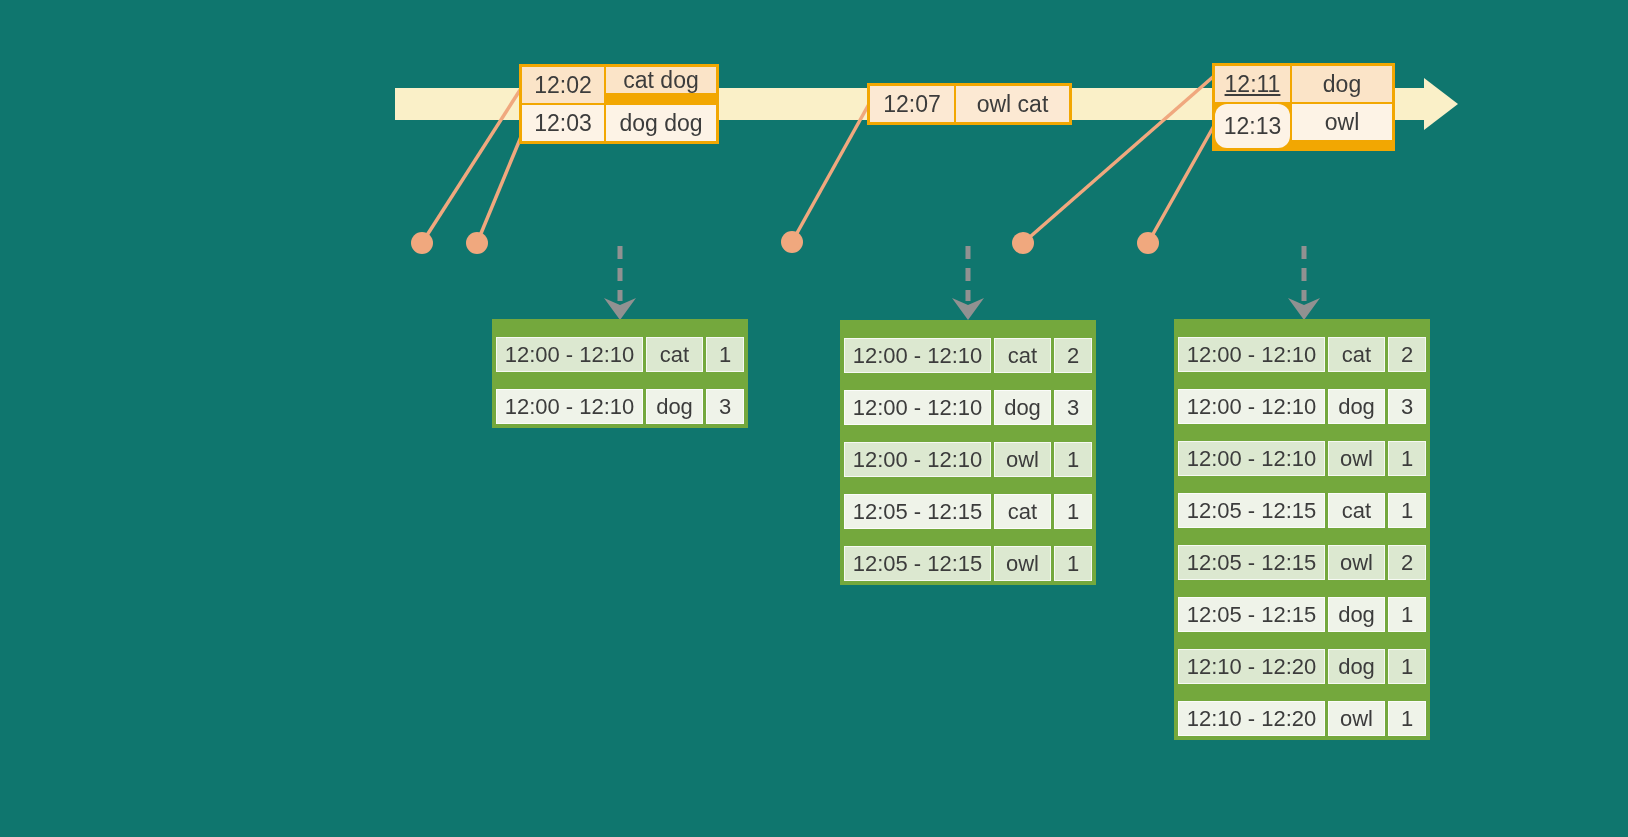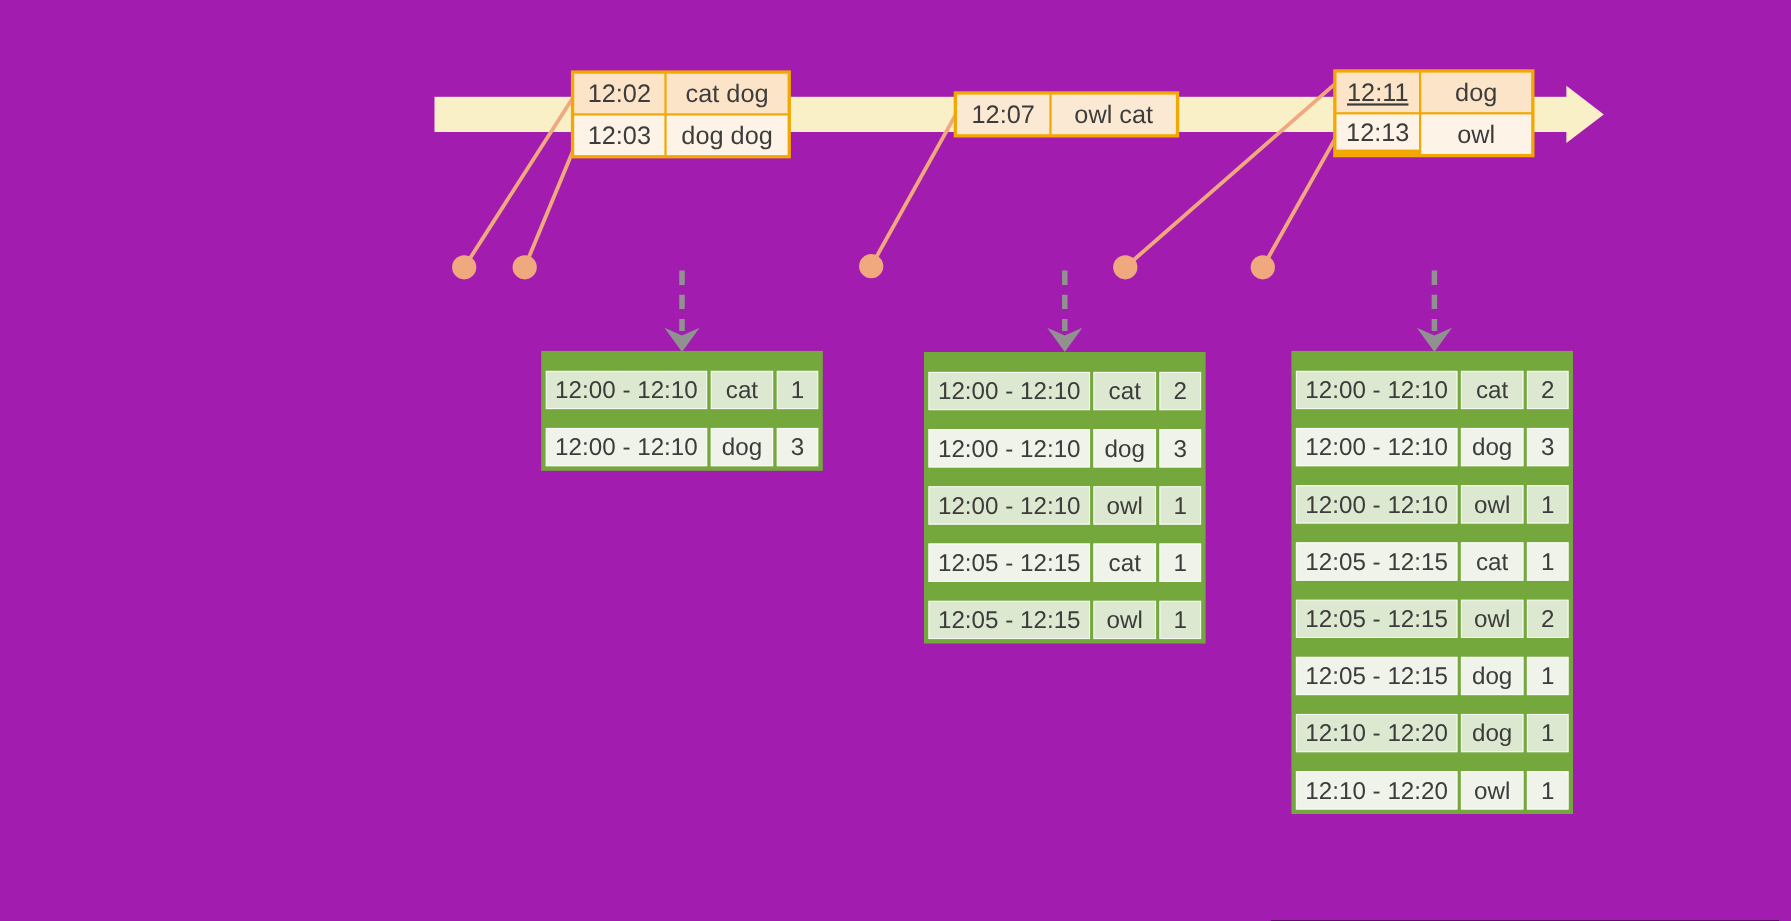--- a/index.html
+++ b/index.html
@@ -1,17 +1,17 @@
 <!DOCTYPE html>
 <html><head>
 <meta charset="utf-8">
 <style>
   html,body{margin:0;padding:0;background:#000;}
   #stage{
-    position:relative;width:1628px;height:837px;background:#a21caf;overflow:hidden;
+    position:relative;width:1628px;height:837px;background:#0f766e;overflow:hidden;
     font-family:"Liberation Sans", sans-serif;color:#3c3c3c;
   }
   
   .bar{position:absolute;z-index:1;}
   
   #overlay{position:absolute;left:0;top:0;z-index:2;pointer-events:none;}
   
   .etable{
     position:absolute;z-index:3;display:grid;gap:2px;padding:3px;box-sizing:border-box;
   }
@@ -53,32 +53,32 @@
       <line x1="620" y1="246" x2="620" y2="301" stroke="#919191" stroke-width="5" stroke-dasharray="13 9"></line>
       <polygon points="604,298 620,320 636,298 620,305" fill="#919191"></polygon>
       <line x1="968" y1="246" x2="968" y2="301" stroke="#919191" stroke-width="5" stroke-dasharray="13 9"></line>
       <polygon points="952,298 968,320 984,298 968,305" fill="#919191"></polygon>
       <line x1="1304" y1="246" x2="1304" y2="301" stroke="#919191" stroke-width="5" stroke-dasharray="13 9"></line>
       <polygon points="1288,298 1304,320 1320,298 1304,305" fill="#919191"></polygon>
     </svg>
 
   <div class="etable" id="etable-0" style="left: 519px; top: 64px; grid-template-columns: 82px 110px; background: rgb(242, 167, 2);">
       <div class="ecell" style="background: rgb(251, 228, 200); height: 36px;">12:02</div>
-      <div class="ecell" style="background: rgb(251, 228, 200); height: 36px;">cat dog</div>
+      <div class="ecell" style="background: rgb(251, 228, 200); height: 26px;">cat dog</div>
       <div class="ecell" style="background: rgb(253, 243, 230); height: 36px;">12:03</div>
       <div class="ecell" style="background: rgb(253, 243, 230); height: 36px;">dog dog</div>
     </div>
   <div class="etable" id="etable-1" style="left: 867px; top: 83px; grid-template-columns: 84px 113px; background: rgb(242, 167, 2);">
       <div class="ecell" style="background: rgb(252, 233, 211); height: 36px; text-align: center;">12:07</div>
       <div class="ecell" style="background: rgb(252, 233, 211); height: 36px;">owl cat</div>
     </div>
   <div class="etable" id="etable-2" style="left: 1212px; top: 63px; grid-template-columns: 75px 100px; background: rgb(242, 167, 2);">
       <div class="ecell" style="background: rgb(251, 228, 200); height: 36px; text-decoration: underline;">12:11</div>
       <div class="ecell" style="background: rgb(251, 228, 200); height: 36px;">dog</div>
-      <div class="ecell" style="background: rgb(253, 243, 230); height: 32px;">12:13</div>
+      <div class="ecell" style="background: rgb(253, 243, 230); height: 44px; border-radius: 12px;">12:13</div>
       <div class="ecell" style="background: rgb(253, 243, 230); height: 36px;">owl</div>
     </div>
 
   <div class="gtable" id="gtable-0" style="left: 492px; top: 319px; background: rgb(116, 168, 61);">
       <div class="gcell" style="background: rgb(220, 232, 208);">12:00 - 12:10</div>
       <div class="gcell" style="background: rgb(220, 232, 208);">cat</div>
       <div class="gcell" style="background: rgb(220, 232, 208);">1</div>
       <div class="gcell" style="background: rgb(239, 243, 233);">12:00 - 12:10</div>
       <div class="gcell" style="background: rgb(239, 243, 233);">dog</div>
       <div class="gcell" style="background: rgb(239, 243, 233);">3</div>

